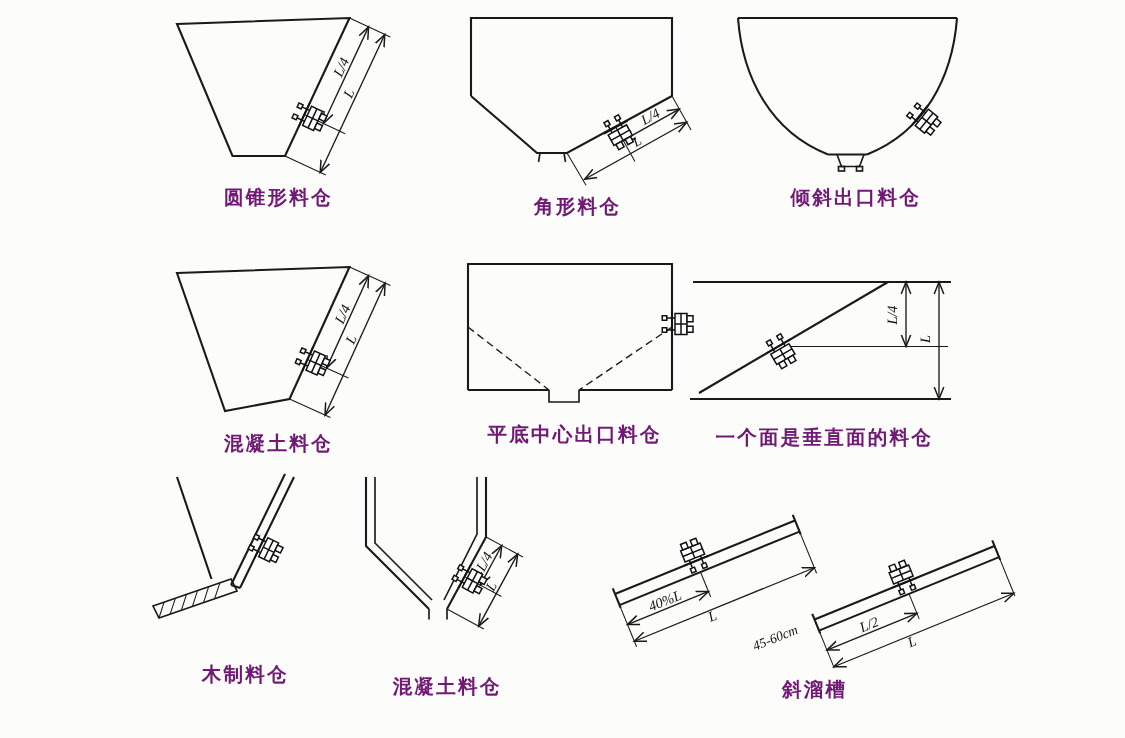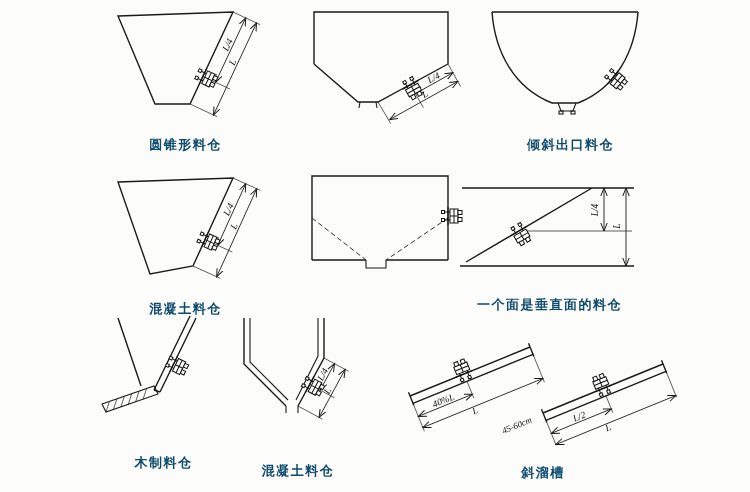--- a/index.html
+++ b/index.html
@@ -3,21 +3,21 @@
 <meta charset="utf-8">
 <style>
   html,body{margin:0;padding:0;}
   body{background:#e8e8e4;font-family:"Liberation Sans",sans-serif;}
   #canvas{position:relative;width:750px;height:492px;background:#fcfcfa;overflow:hidden;}
   figure.fig{position:absolute;margin:0;padding:0;}
   figure.fig svg{display:block;overflow:visible;}
   figure.fig figcaption{
     text-align:center;
     font:600 13px "Liberation Sans",sans-serif;
-    color:#0c4a6e;letter-spacing:1.5px;margin-top:18px;white-space:nowrap;
+    color:#701a75;letter-spacing:1.5px;margin-top:5px;white-space:nowrap;
   }
   .o{stroke:#1a1a1a;stroke-width:1.4;fill:none;stroke-linejoin:miter;stroke-linecap:butt;}
   .o2{stroke:#1a1a1a;stroke-width:1.1;fill:none;}
   .d{stroke:#1a1a1a;stroke-width:0.9;fill:none;}
   .e{stroke:#1a1a1a;stroke-width:0.7;fill:none;}
   .h{stroke:#1a1a1a;stroke-width:0.7;fill:none;}
   .dash{stroke:#1a1a1a;stroke-width:0.9;fill:none;stroke-dasharray:5 3;}
   .vib rect{fill:#ffffff;stroke:#111;stroke-width:1;}
   .vib line{stroke:#111;stroke-width:1;}
   text.dim{font:italic 9.5px "Liberation Serif",serif;fill:#111;text-anchor:middle;}
@@ -85,20 +85,21 @@
           <line x1="4" y1="-2" x2="4" y2="6"></line>
         <rect x="-5.5" y="3.5" width="3" height="3"></rect>
           <rect x="2.5" y="3.5" width="3" height="3"></rect>
         <rect x="-7" y="-10" width="14" height="8"></rect>
           <line x1="-7" y1="-6" x2="7" y2="-6"></line>
           <line x1="0" y1="-10" x2="0" y2="-2"></line>
         <rect x="-5.5" y="-14" width="4" height="4"></rect>
           <rect x="1.5" y="-14" width="4" height="4"></rect>
       </g>
     </svg>
+    <figcaption>角形料仓</figcaption>
   </figure>
 
   <figure class="fig" style="left:478px;top:6px;width:185px">
     <svg width="185" height="112" viewBox="0 0 185 112">
       <path class="o" d="M14,6 L160,6 M160,6 C157,46 138,82 100,97 M14,6 C17,46 36,82 74,97 M74,97 L100,97"></path>
       <path class="o2" d="M80,97 L83,105 L95,105 L98,97"></path>
       <rect class="o2" x="81" y="105" width="4" height="3"></rect>
       <rect class="o2" x="93" y="105" width="4" height="3"></rect>
       <g class="vib" transform="translate(135 71) rotate(129)">
         <line x1="-9" y1="0" x2="9" y2="0"></line>
@@ -160,20 +161,21 @@
           <line x1="4" y1="-2" x2="4" y2="6"></line>
         <rect x="-5.5" y="3.5" width="3" height="3"></rect>
           <rect x="2.5" y="3.5" width="3" height="3"></rect>
         <rect x="-7" y="-10" width="14" height="8"></rect>
           <line x1="-7" y1="-6" x2="7" y2="-6"></line>
           <line x1="0" y1="-10" x2="0" y2="-2"></line>
         <rect x="-5.5" y="-14" width="4" height="4"></rect>
           <rect x="1.5" y="-14" width="4" height="4"></rect>
       </g>
     </svg>
+    <figcaption>平底中心出口料仓</figcaption>
   </figure>
 
   <figure class="fig" style="left:452px;top:176px;width:195px">
     <svg width="195" height="102" viewBox="0 0 195 102">
       <defs>
           <marker id="a6" markerWidth="10" markerHeight="10" refX="8" refY="4" orient="auto-start-reverse" markerUnits="userSpaceOnUse">
             <path d="M0,0.8 L8,4 L0,7.2" fill="none" stroke="#1a1a1a" stroke-width="1"></path>
           </marker>
         </defs>
       <path class="o" d="M10,12 L182,12 M8,90 L182,90 M14,86 L140,12"></path>

